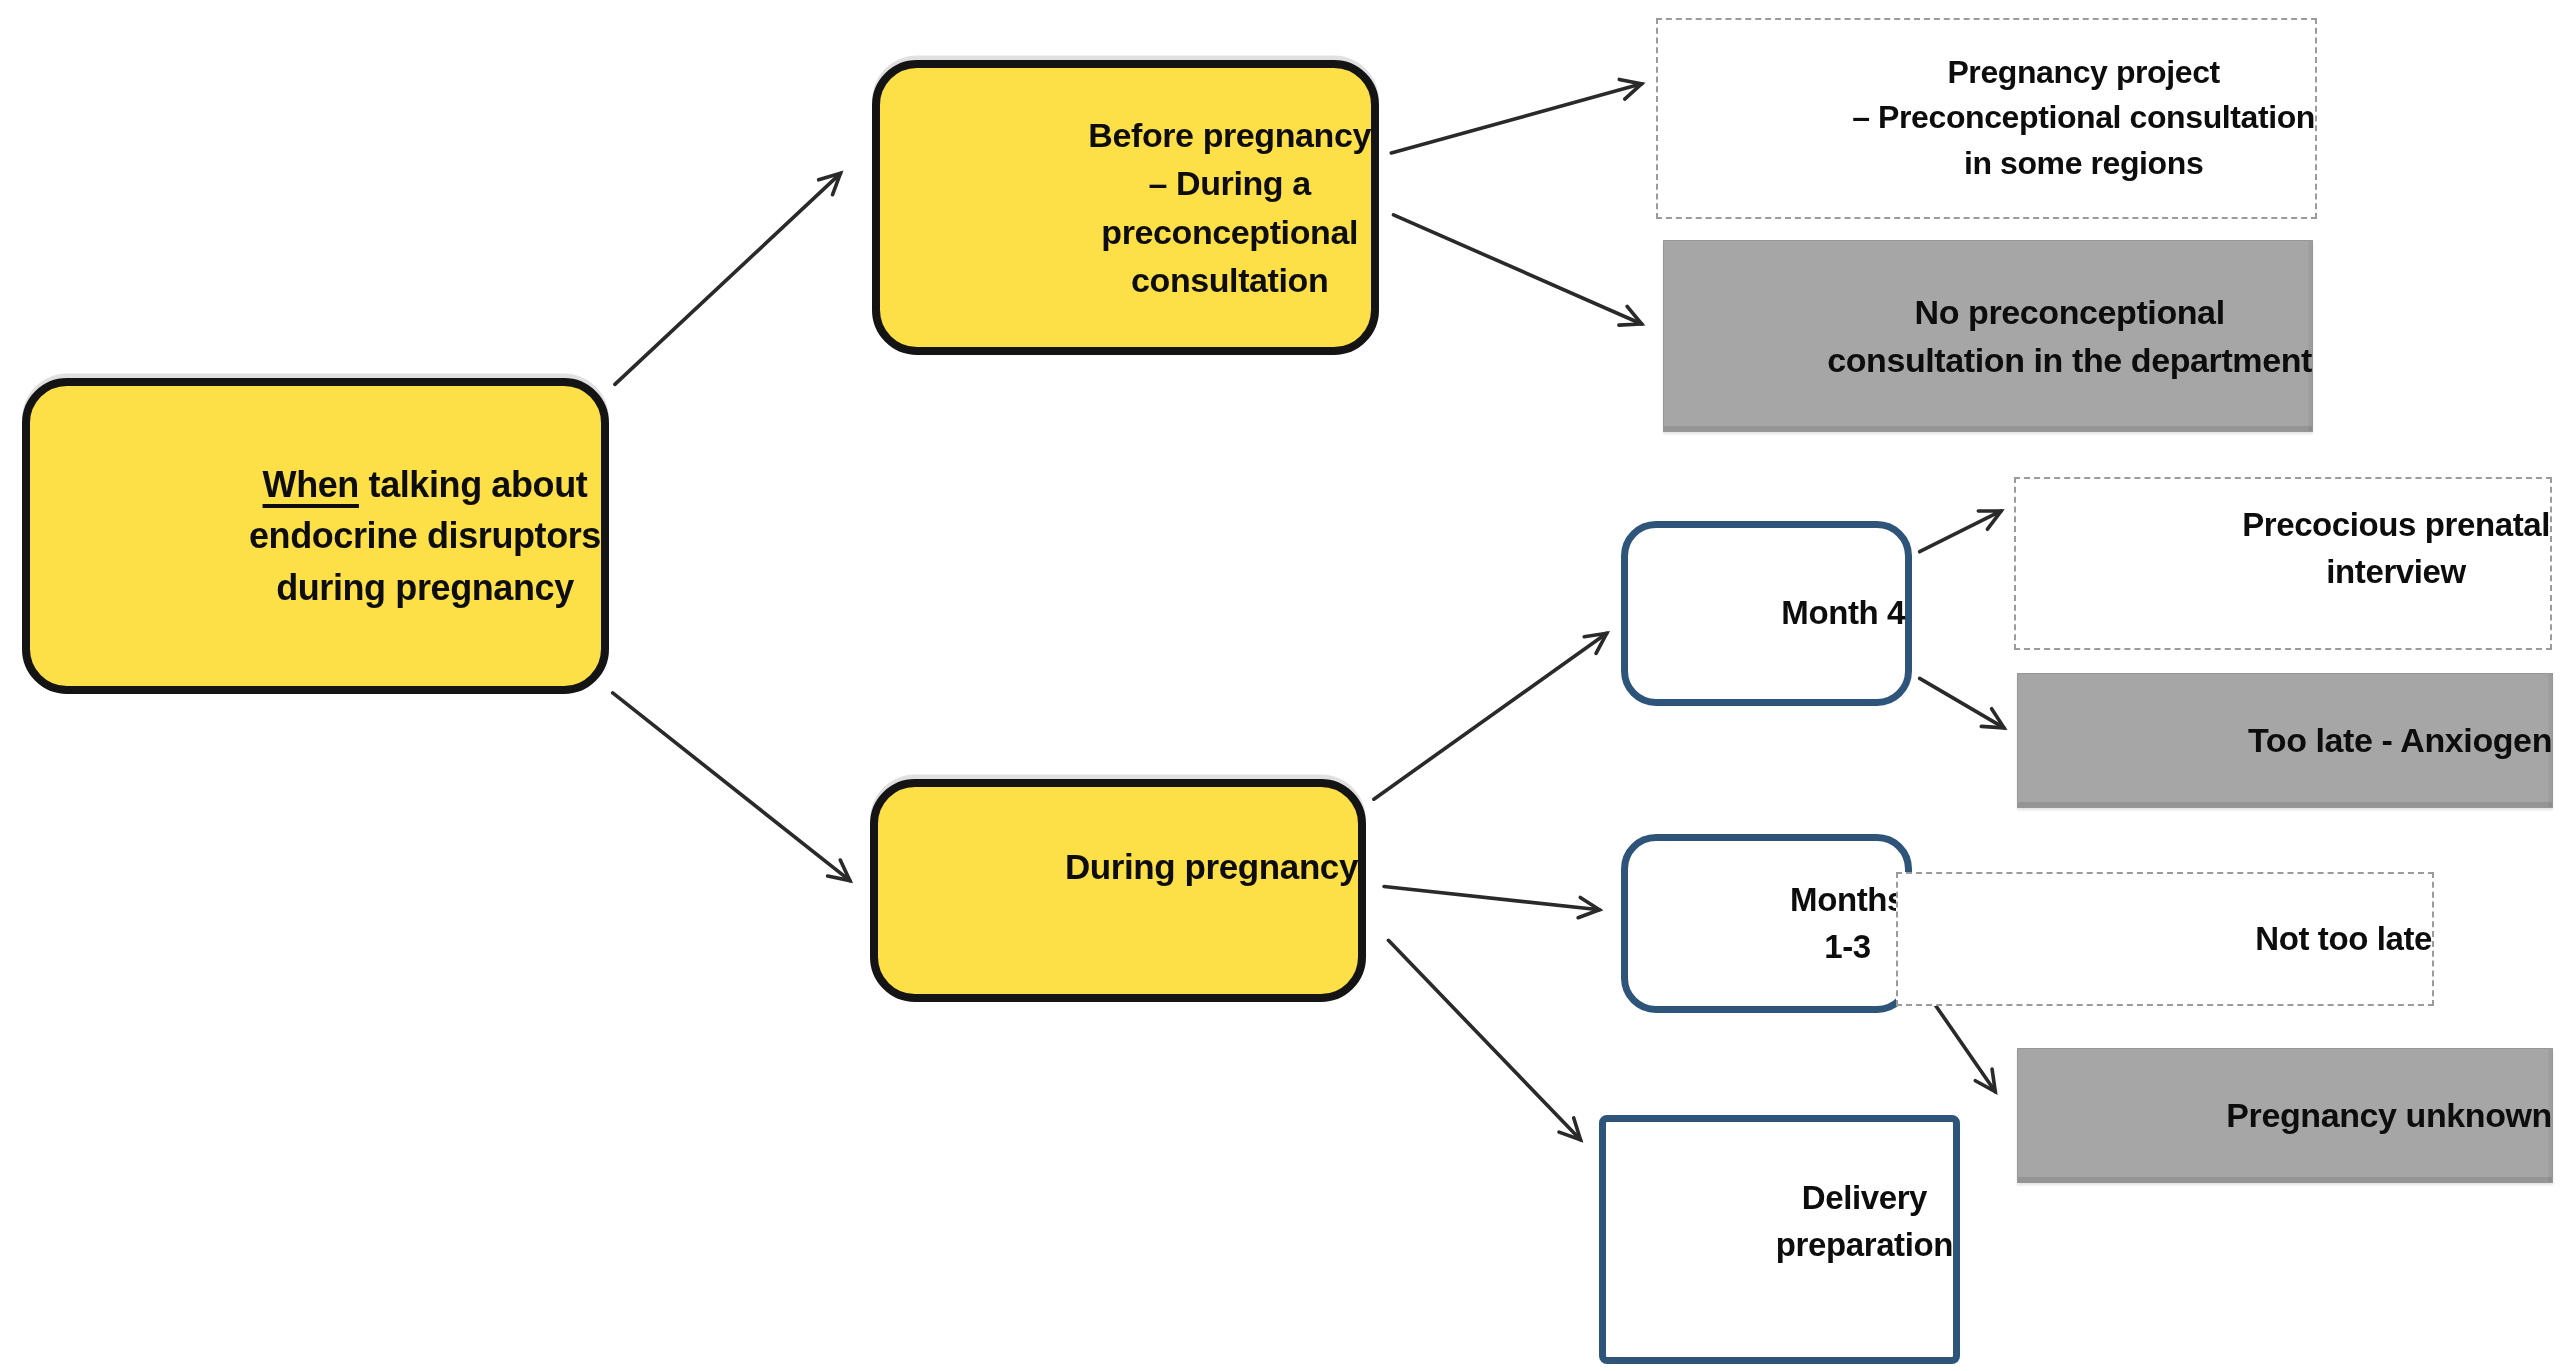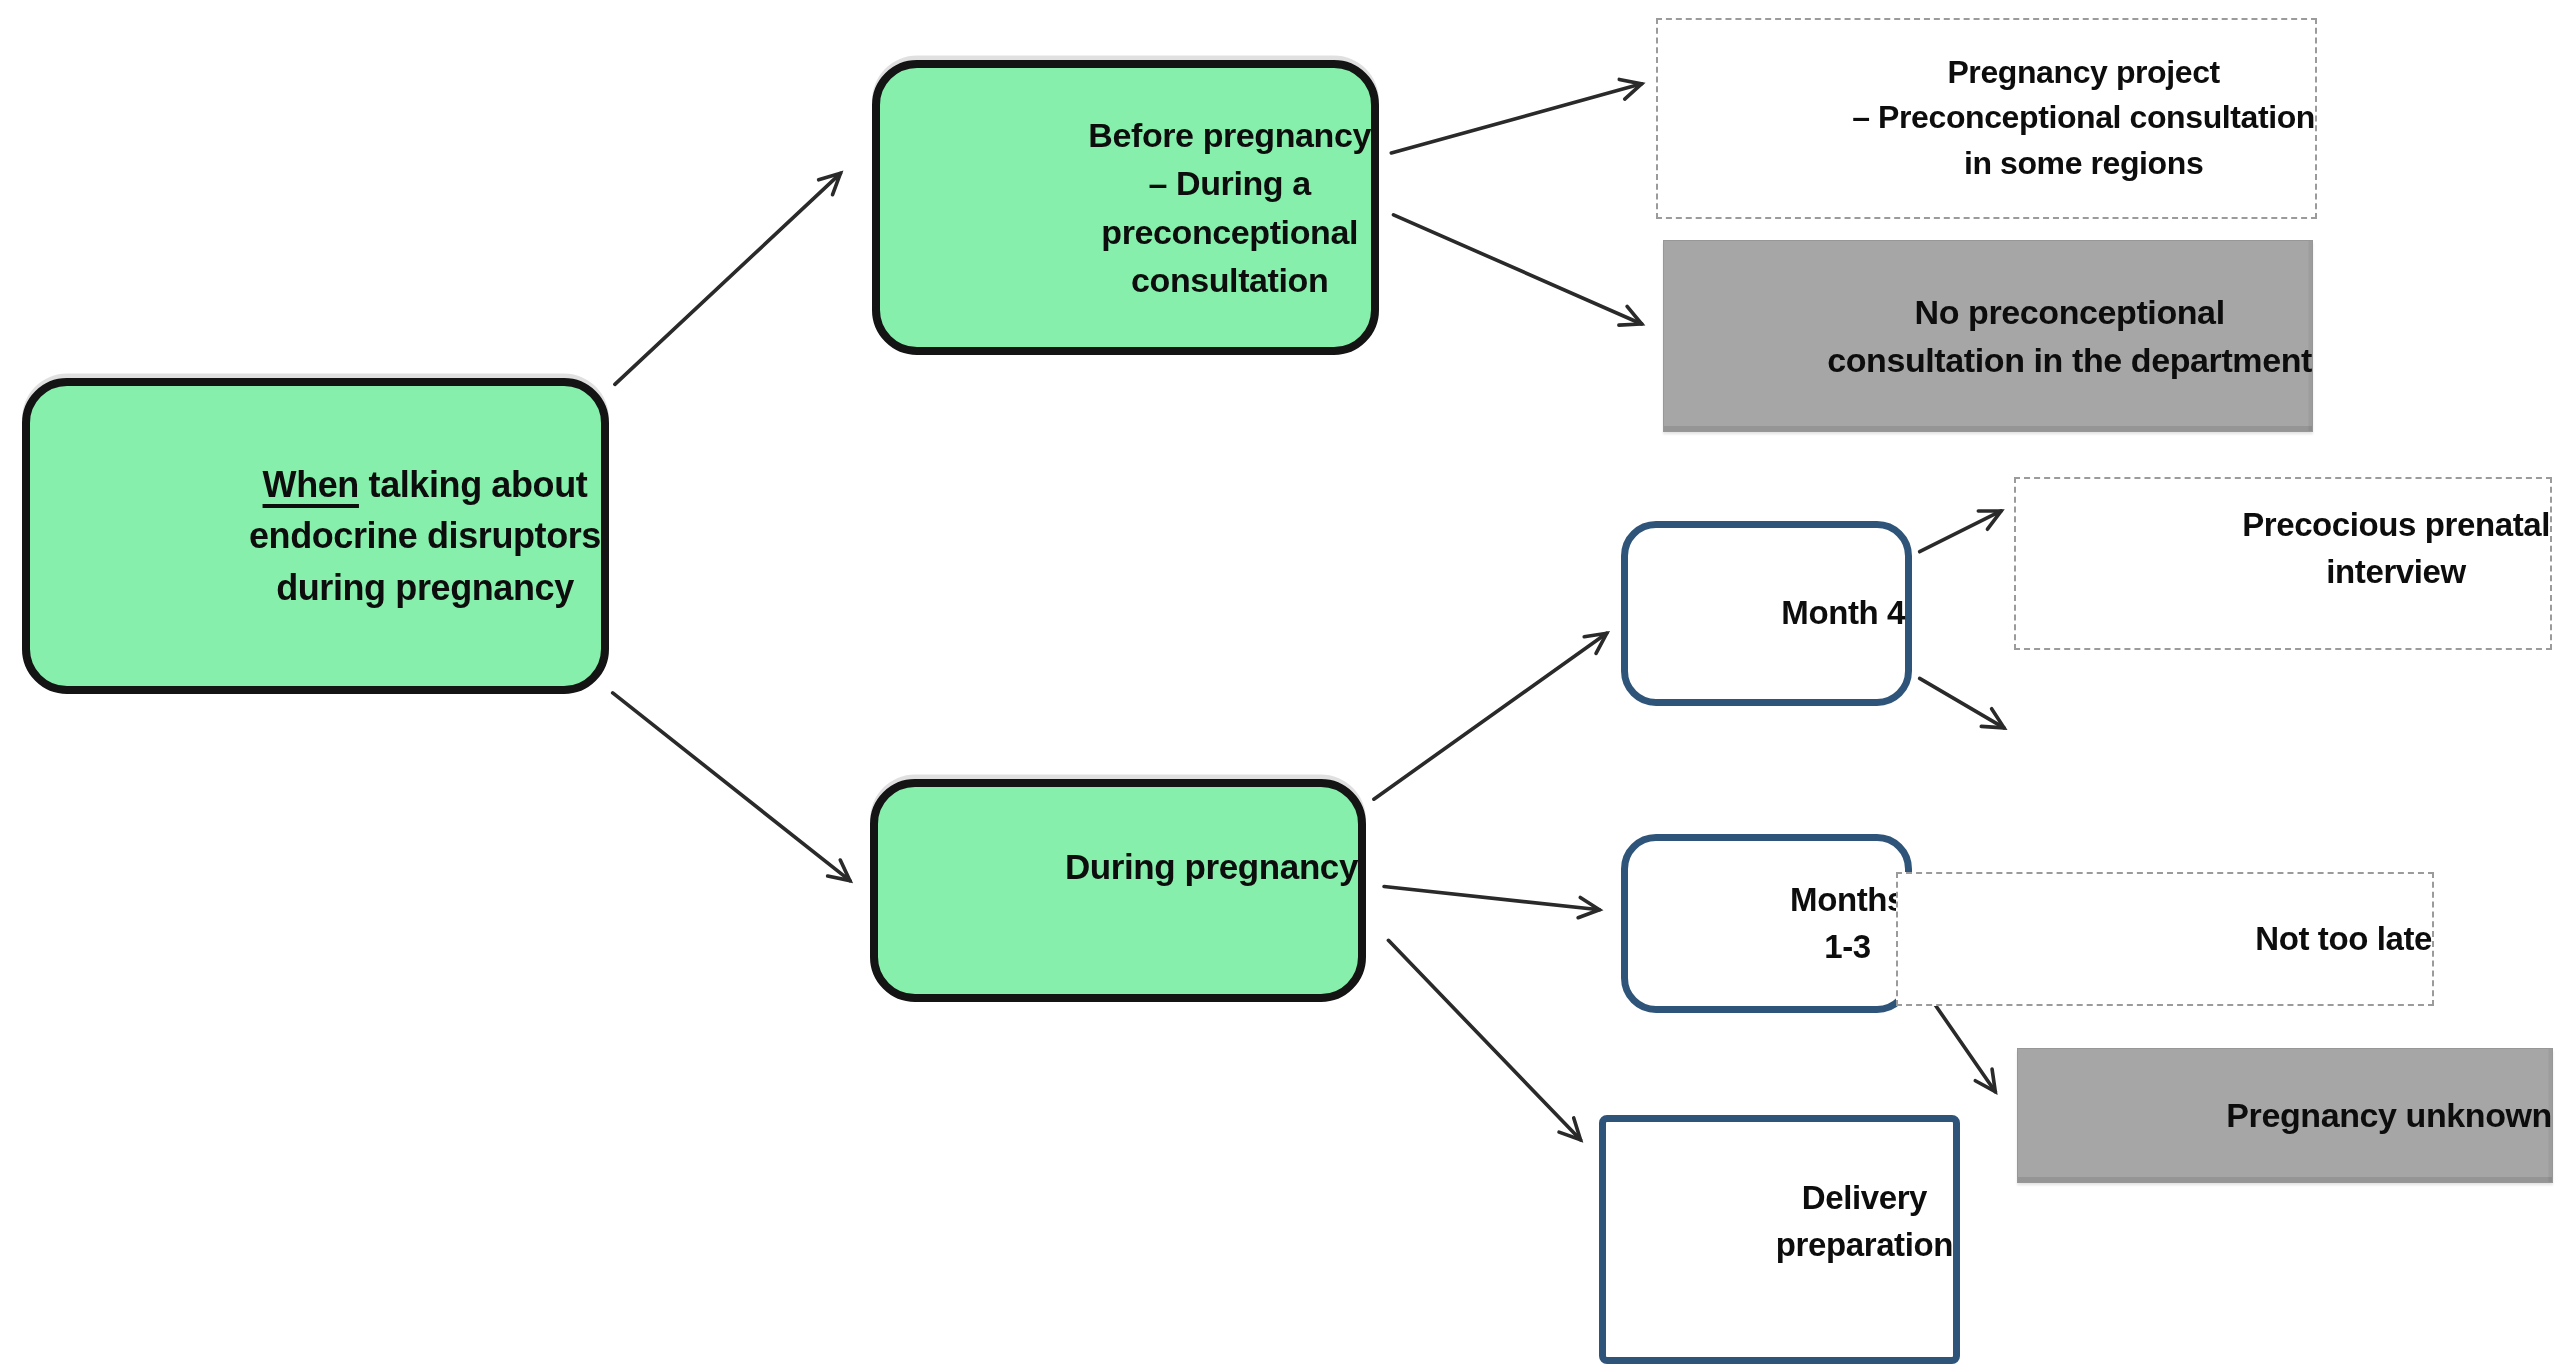--- a/index.html
+++ b/index.html
@@ -33,21 +33,21 @@
   }
   .label {
     white-space: pre-line;
     line-height: 1.42;
     letter-spacing: -0.4px;
   }
   
   .black-box {
     border: 8.7px solid #141414;
     border-radius: 45px;
-    background: #86efac;
+    background: #fde047;
     box-shadow: 0 -4.4px 0 rgba(0,0,0,0.12);
   }
   
   .blue-box {
     border: 7.3px solid #2e5579;
     border-radius: 35px;
     background: #ffffff;
   }
   
   .dashed-box {
@@ -135,20 +135,23 @@
 
   <div class="node blue-box" id="node-month4">
     <div class="label">Month 4</div>
   </div>
 
   <div class="node dashed-box" id="node-precocious">
     <div class="label">Precocious prenatal
 interview</div>
   </div>
 
+  <div class="node gray-box" id="node-toolate">
+    <div class="label">Too late - Anxiogen</div>
+  </div>
 
   <div class="node black-box" id="node-during">
     <div class="label">During pregnancy</div>
   </div>
 
   <div class="node blue-box" id="node-months13">
     <div class="label">Months
 1-3</div>
   </div>
 

